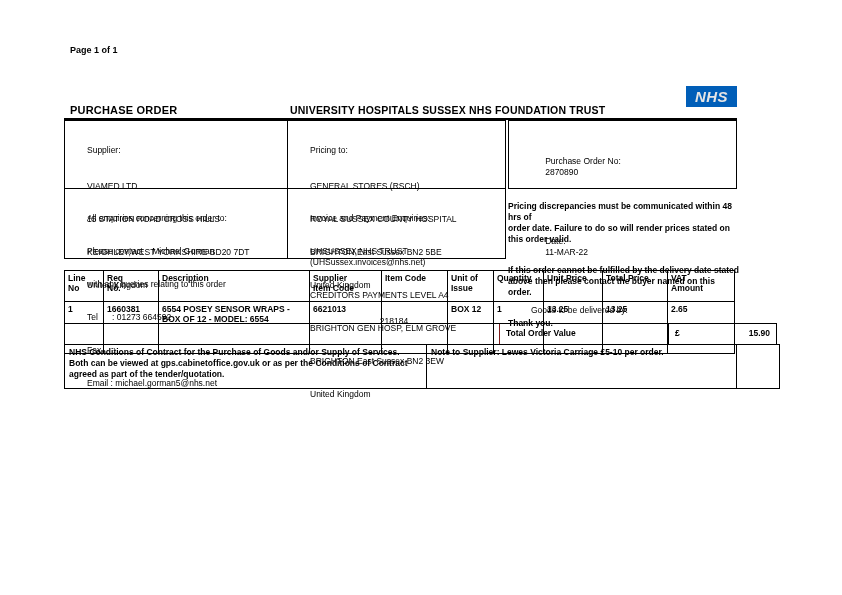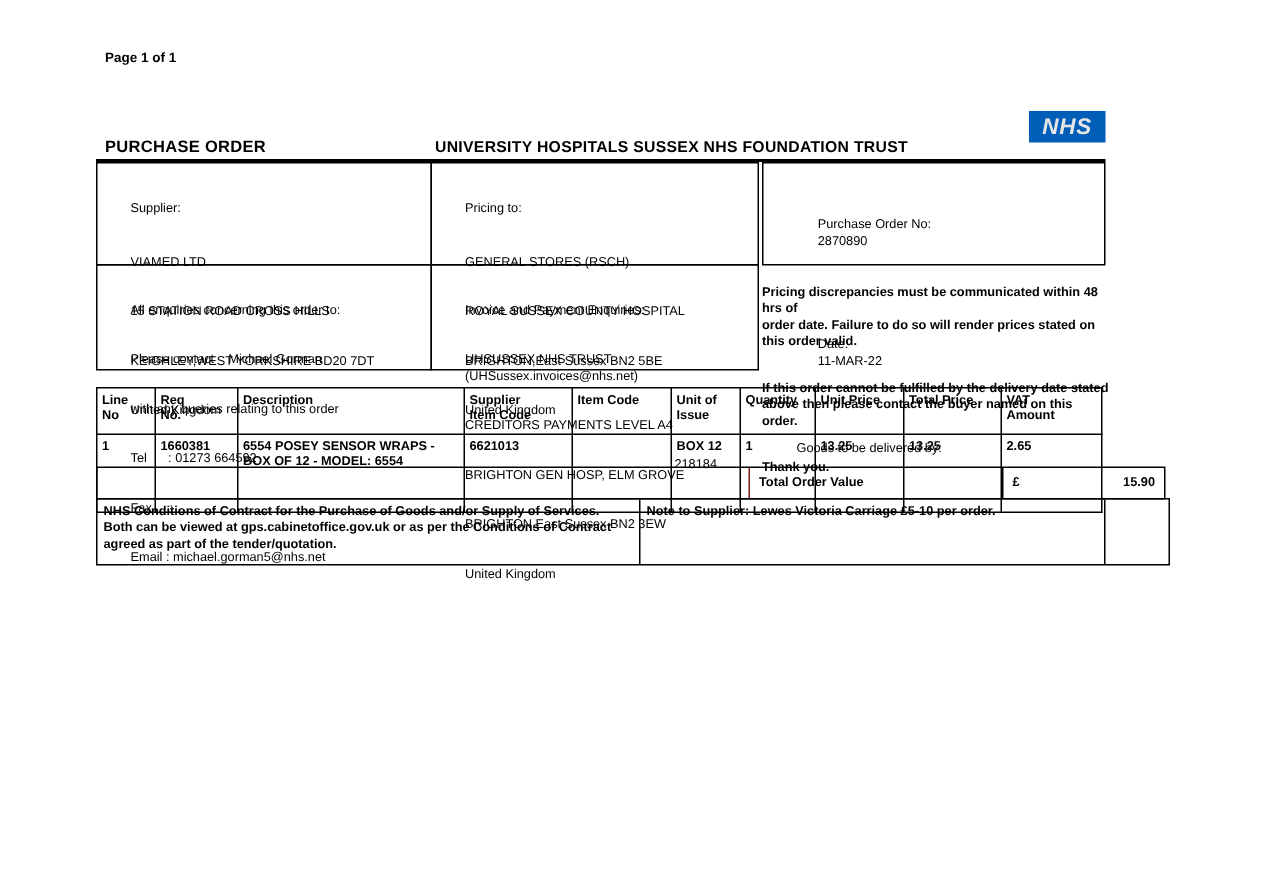--- a/index.html
+++ b/index.html
@@ -1,18 +1,18 @@
 <!DOCTYPE html>
 <html><head>
 <meta charset="utf-8">
 <style>
   html,body { margin:0; padding:0; background:#ffffff; }
   .page {
     position:relative; width:842px; height:544px; background:#ffffff;
-    font-family:"Liberation Sans", sans-serif; color:#000; overflow:hidden;
+    font-family:"Liberation Sans", sans-serif; color:#000; overflow:hidden;margin-top:12px;
   }
   .page-label { position:absolute; left:70px; top:33px; font-size:9px; font-weight:bold; }
   .nhs-logo {
     position:absolute; left:686px; top:74px; width:51px; height:21px;
     background:#005EB8; color:#e5e5e5; font-weight:bold; font-style:italic;
     font-size:15px; display:flex; align-items:center; justify-content:center;
     letter-spacing:.5px;
   }
   .doc-title   { position:absolute; left:70px;  top:92px; font-size:11px; font-weight:bold; letter-spacing:.2px; }
   .trust-name  { position:absolute; left:290px; top:92px; font-size:10.5px; font-weight:bold; letter-spacing:.2px; }
@@ -27,21 +27,21 @@
   #box-deliver   { left:287px; top:108px; width:219px; height:69px; }
   #box-order     { left:508px; top:108px; width:229px; height:69px; }
   #box-enquiries { left:64px;  top:176px; width:224px; height:71px; }
   #box-invoice   { left:287px; top:176px; width:219px; height:71px; }
   #notices {
     position:absolute; left:508px; top:178px; width:232px;
     font-size:8.5px; font-weight:bold; line-height:11px; white-space:pre-line;
   }
   #notices .para { margin-bottom:9px; }
   .addr-label { margin-bottom:3px; }
-  .deliver-code { text-align:right; padding-right:5px; margin-top:3px; }
+  .deliver-code { text-align:center; padding-right:5px; margin-top:3px; }
   .fieldline { margin-top:0; }
   .fieldline.gap { margin-top:14px; }
   .lbl-po   { display:inline-block; width:88px; }
   .lbl-date { display:inline-block; width:33px; }
 
   table.items {
     position:absolute; left:64px; top:258px; width:670px;
     border-collapse:collapse; table-layout:fixed;
     font-size:8.5px; font-weight:bold; line-height:10px;
   }

